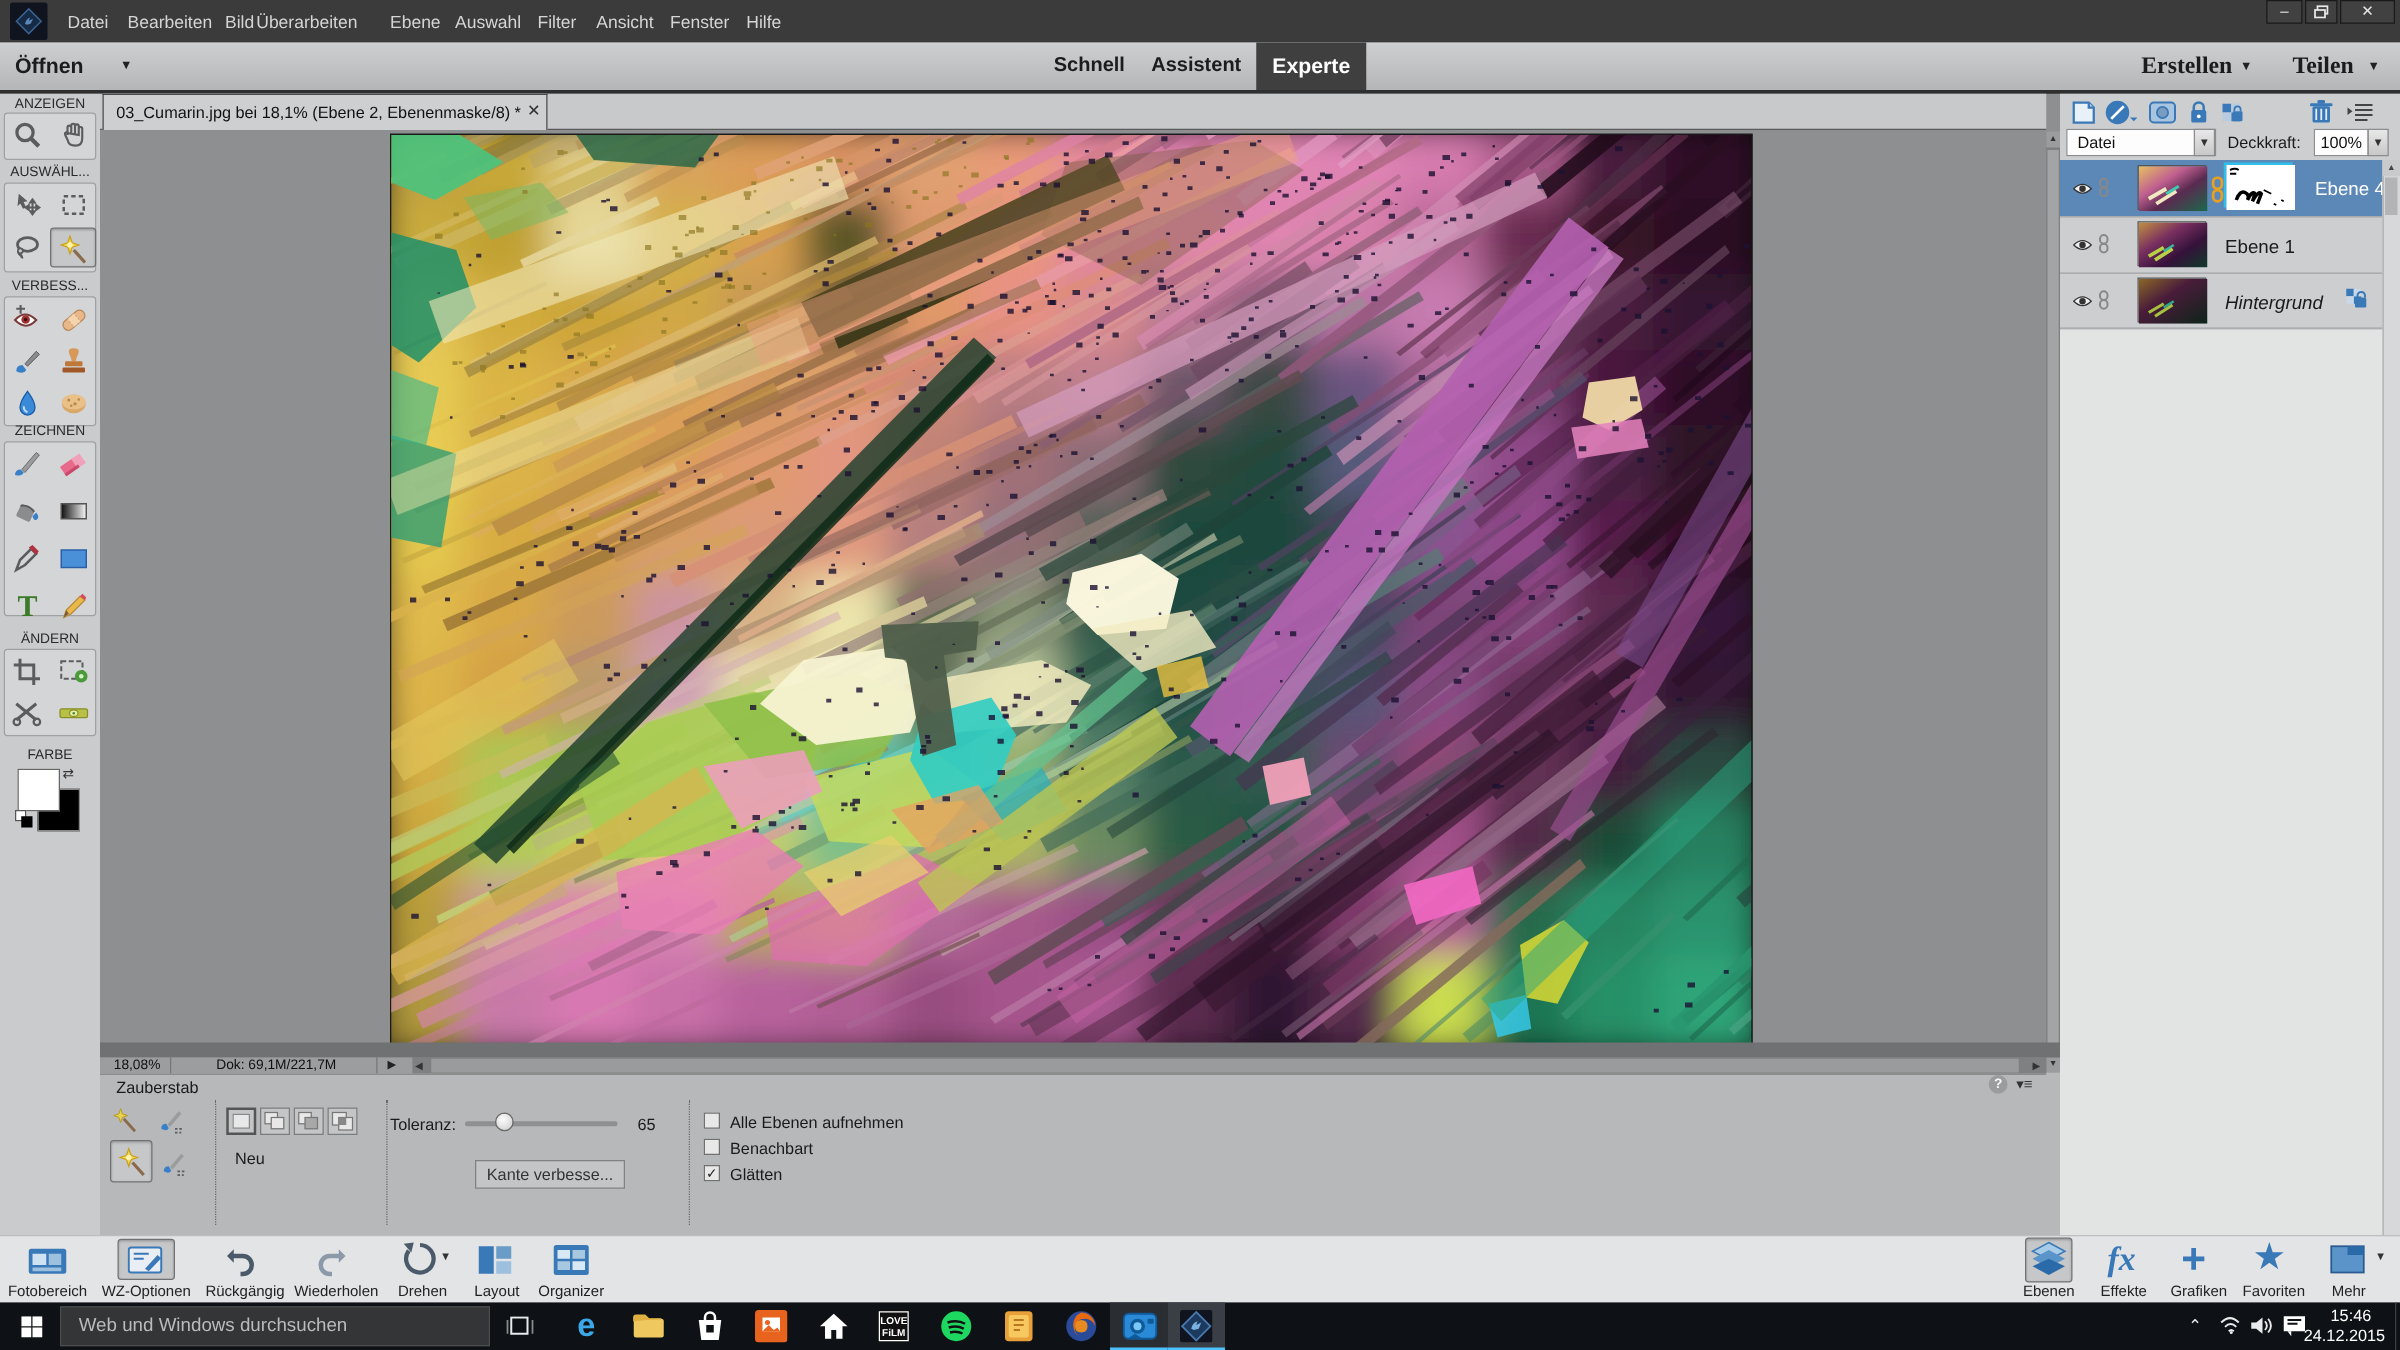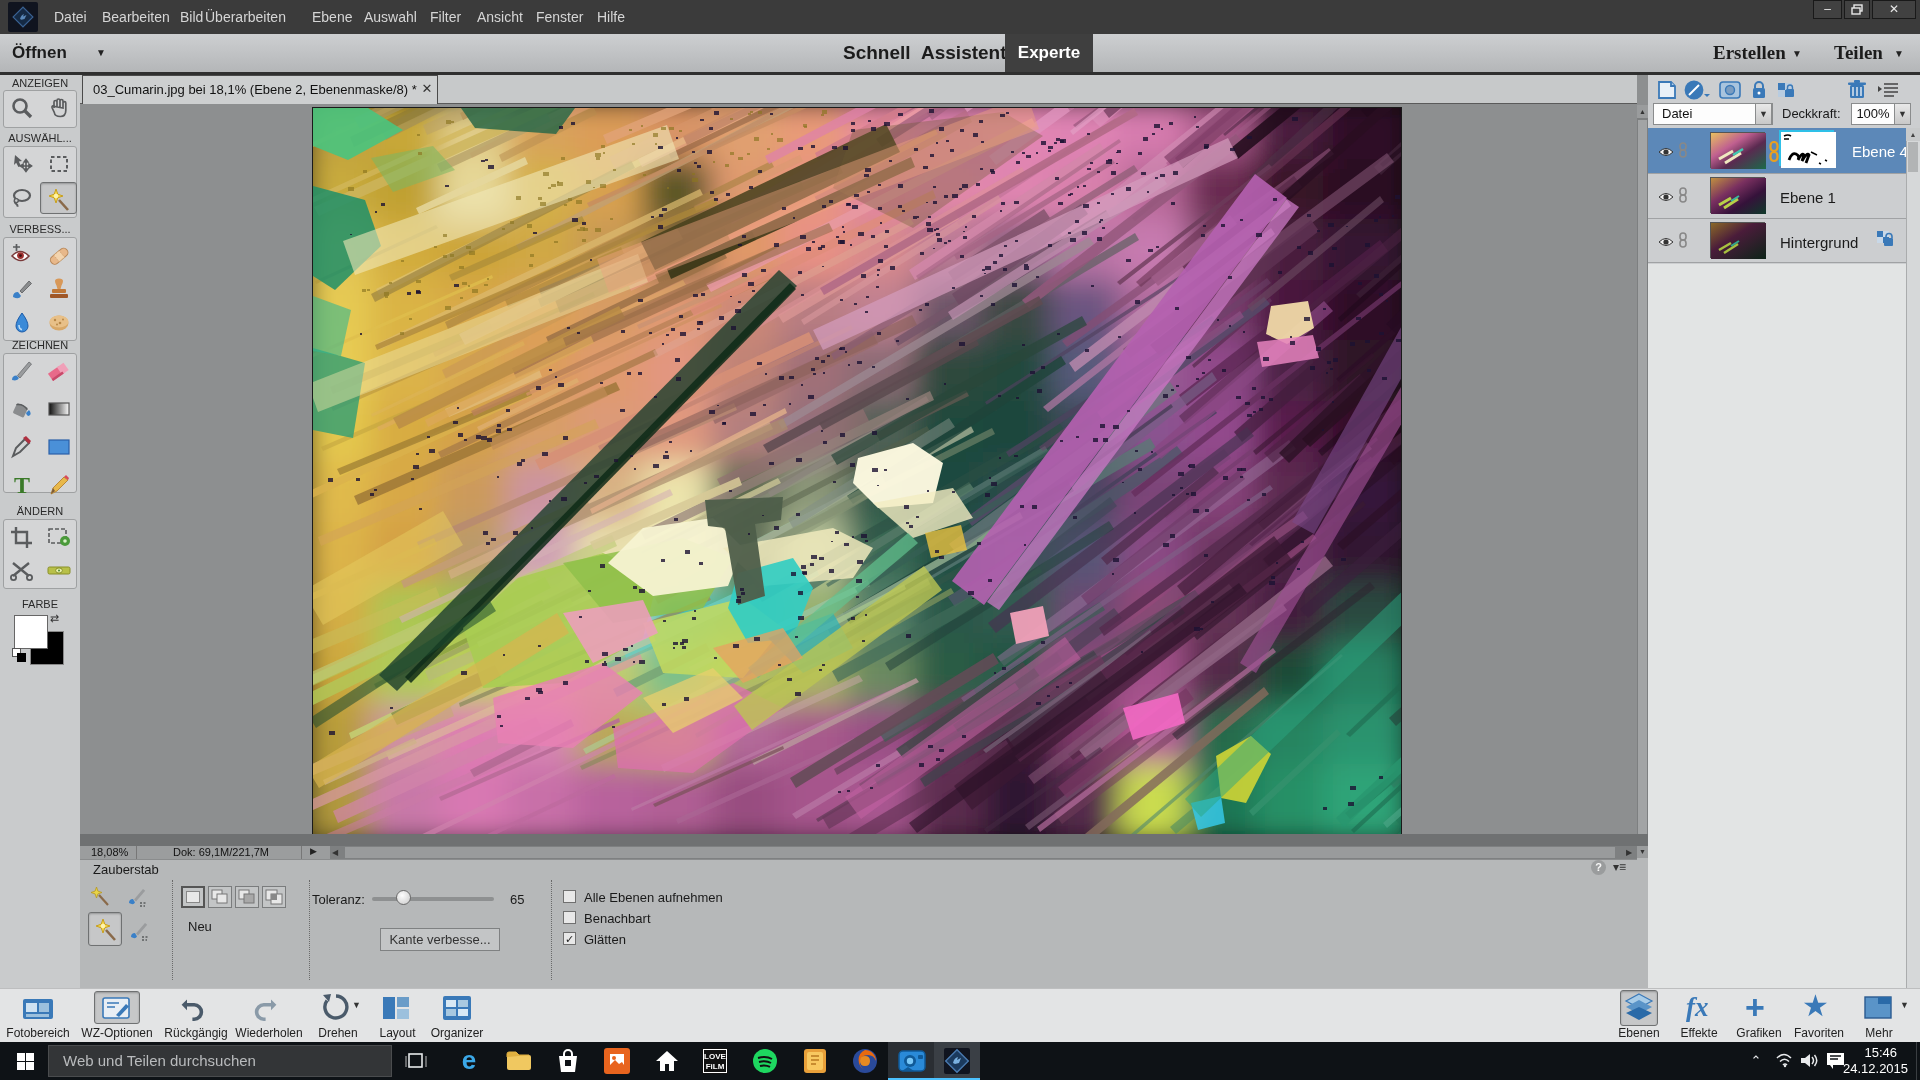--- a/index.html
+++ b/index.html
@@ -6,21 +6,21 @@
 body{font-family:"Liberation Sans",sans-serif;background:#8d8f90;position:relative}
 .abs{position:absolute}
 
 #menubar{left:0;top:0;width:1920px;height:34px;background:#3b3b3b}
 #logo{left:8px;top:2px;width:30px;height:30px;background:#10141f;border-radius:2px}
 #logo svg{display:block;margin:3px}
 .menu{top:0;height:34px;line-height:34px;color:#d5d5d5;font-size:14px}
 .winbtn{top:0;height:19px;background:#414141;border:1px solid #191919;color:#e8e8e8;text-align:center;line-height:17px;font-size:12px}
 
 #modebar{left:0;top:34px;width:1920px;height:38px;background:linear-gradient(#cdcfd1,#b4b6b8)}
-.modetext{top:34px;height:38px;line-height:38px;font-size:19px;font-weight:bold;color:#1c1c1c}
+.modetext{top:34px;height:38px;line-height:38px;font-size:16px;font-weight:bold;color:#1c1c1c}
 #experte{left:1005px;top:34px;width:88px;height:38px;background:#3f3f3f;color:#fff;text-align:center;line-height:38px;font-weight:bold;font-size:17px}
 #darkline{left:0;top:72px;width:1920px;height:3px;background:#2f2f2f}
 
 #leftbar{left:0;top:75px;width:80px;height:913px;background:#c9cbcc}
 .tlabel{width:80px;text-align:center;font-size:11px;color:#2a2a2a}
 .tbox{left:3px;width:74px;background:#d4d5d6;border:1px solid #9fa1a2;border-radius:3px}
 .tsel{background:#c6c7c8;border:1px solid #6f7172;border-radius:3px;box-shadow:inset 0 1px 2px rgba(0,0,0,.25)}
 
 #tabrow{left:80px;top:75px;width:1557px;height:29px;background:#c7c9ca;border-bottom:1px solid #5a5a5a}
 #tab{left:82px;top:75px;width:356px;height:29px;background:#cdcfd0;border:1px solid #4a4a4a;border-bottom:none;font-size:13px;color:#111;line-height:28px;padding-left:10px}
@@ -1658,21 +1658,21 @@
       <rect x="2.5" y="11" width="7" height="9" rx="3.5" fill="none" stroke="#e8a020" stroke-width="2.2"></rect>
     </svg></div>
 <div class="abs thumb" style="left:1779px;top:130px;border:2px solid #2ec0e8"><svg width="55" height="36" viewBox="0 0 55 36" xmlns="http://www.w3.org/2000/svg">
       <rect width="55" height="36" fill="#fff"></rect>
       <path d="M3 4q4-2 7 0M3 7h5" stroke="#000" stroke-width="1.6" fill="none"></path>
       <path d="M8 28q3-8 7-6t2 6q4-8 6-5l-2 6q5-9 7-6l-3 8" stroke="#000" stroke-width="2.8" fill="none"></path>
       <path d="M30 20l6 3M44 28l2 1M38 31l2 1" stroke="#000" stroke-width="1.4"></path>
     </svg></div>
 <div class="abs" style="left:1852px;top:143px;font-size:15px;color:#fff">Ebene 4</div>
 <div class="abs" style="left:1780px;top:189px;font-size:15px;color:#1a1a1a">Ebene 1</div>
-<div class="abs" style="left:1780px;top:234px;font-size:15px;color:#1a1a1a;">Hintergrund</div>
+<div class="abs" style="left:1780px;top:234px;font-size:15px;color:#1a1a1a;font-style:italic">Hintergrund</div>
 <div class="abs" style="left:1876px;top:230px"><svg width="20" height="20">
       <rect x="1" y="1" width="6" height="6" fill="#3a79b8"></rect>
       <rect x="7" y="7" width="6" height="6" fill="#3a79b8"></rect>
       <rect x="7" y="1" width="6" height="6" fill="#c8d8e8"></rect>
       <rect x="1" y="7" width="6" height="6" fill="#c8d8e8"></rect>
       <rect x="8" y="8" width="9" height="8" rx="1" fill="#3a79b8"></rect>
       <path d="M10 8V6.5a3 3 0 016 0V8" fill="none" stroke="#3a79b8" stroke-width="1.6"></path>
     </svg></div>
 <div id="rp-lower" class="abs"></div>
 <div id="rp-scroll" class="abs"></div>
@@ -1743,21 +1743,21 @@
 <div class="abs" style="left:1900px;top:1000px;font-size:9px;color:#333">▼</div>
 <div class="abs albl" style="left:1854px;top:1026px;width:50px">Mehr</div>
 <div id="taskbar" class="abs"></div>
 <div class="abs" style="left:1916px;top:1042px;width:1px;height:38px;background:#3a3e42"></div>
 <div class="abs" style="left:17px;top:1053px"><svg width="17" height="17">
       <rect x="0" y="0" width="8" height="8" fill="#fff"></rect>
       <rect x="9" y="0" width="8" height="8" fill="#fff"></rect>
       <rect x="0" y="9" width="8" height="8" fill="#fff"></rect>
       <rect x="9" y="9" width="8" height="8" fill="#fff"></rect>
     </svg></div>
-<div id="searchbox" class="abs">Web und Teilen durchsuchen</div>
+<div id="searchbox" class="abs">Web und Windows durchsuchen</div>
 <div class="abs" style="left:404px;top:1053px"><svg width="24" height="16">
       <rect x="5" y="1" width="13" height="13" fill="none" stroke="#e8eaec" stroke-width="1.6"></rect>
       <path d="M2 3v11M22 3v11" stroke="#8a8c8e" stroke-width="1.4"></path>
     </svg></div>
 <div class="abs" style="left:456px;top:1048px"><svg width="26" height="26">
       <text x="13" y="21" font-size="26" font-weight="bold" fill="#3ba8e8" text-anchor="middle" font-family="Liberation Sans">e</text>
     </svg></div>
 <div class="abs" style="left:506px;top:1048px"><svg width="26" height="26">
       <rect x="1" y="7" width="24" height="15" rx="2" fill="#f0c860"></rect>
       <path d="M1 9V6a2 2 0 012-2h7l3 3h10" fill="#e0b040" stroke="#e0b040"></path>

